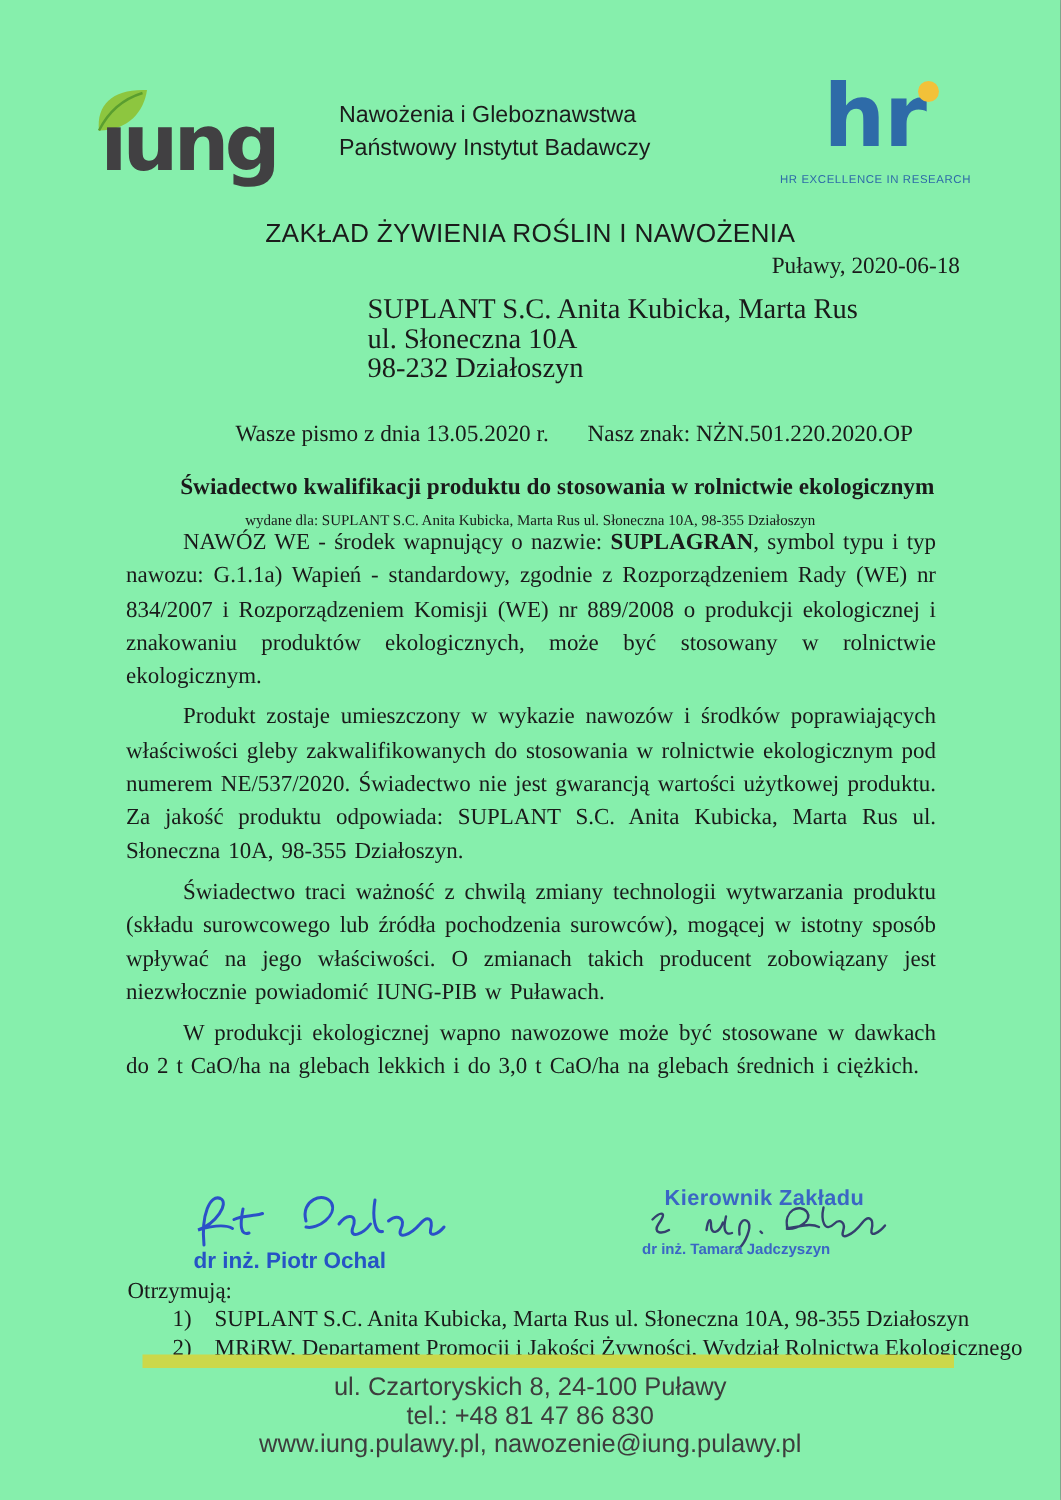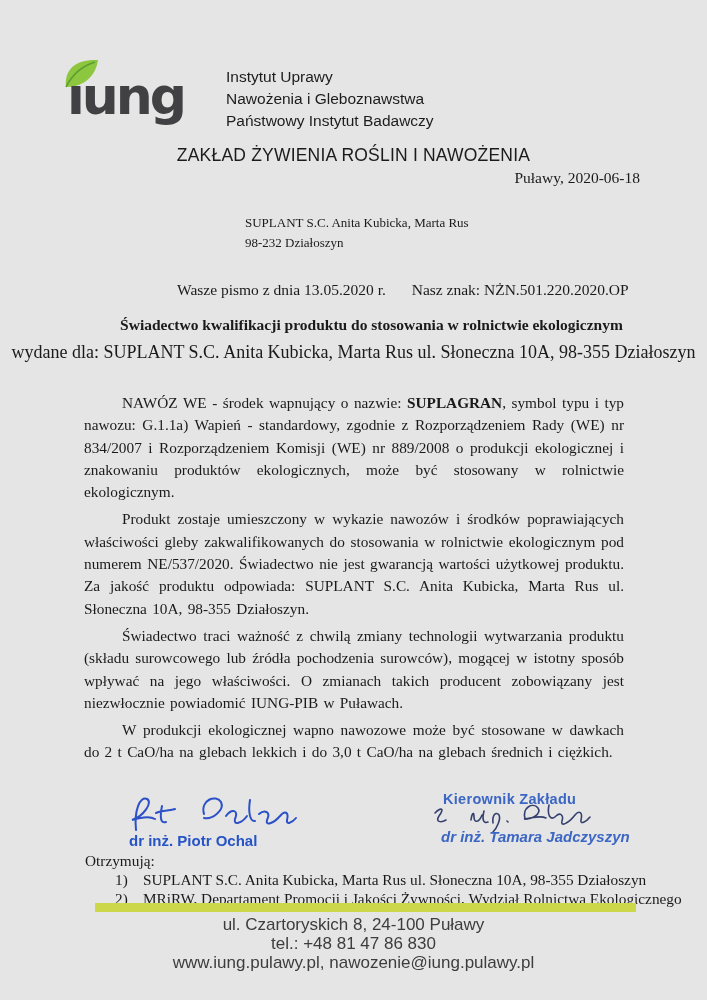--- a/index.html
+++ b/index.html
@@ -1,17 +1,17 @@
 <!DOCTYPE html>
 <html><head>
 <meta charset="utf-8">
 <style>
   html,body{margin:0;padding:0;background:#888;}
   .page{
-    position:relative;width:707px;height:1000px;background:#e5e5e5;
+    position:relative;width:707px;height:1000px;background:#86efac;
     font-family:"Liberation Serif",serif;color:#1a1a1a;overflow:hidden;
     box-shadow:0 0 6px rgba(0,0,0,.4);
   }
   
   .iung-wordmark{
     position:absolute;left:67px;top:70px;
     font-family:"DejaVu Sans",sans-serif;font-weight:bold;
     font-size:52px;line-height:52px;letter-spacing:-3px;color:#414042;
   }
   .leaf{position:absolute;left:62px;top:57px;}
@@ -27,48 +27,48 @@
   .hr-dot{position:absolute;width:14px;height:14px;border-radius:50%;background:#f2c139;left:63px;top:6px;}
   .hr-caption{
     font-family:"Liberation Sans",sans-serif;font-size:7.6px;letter-spacing:.4px;
     color:#2e6ba8;margin-top:9px;white-space:nowrap;
   }
   .department{
     position:absolute;left:0;right:0;top:145px;text-align:center;
     font-family:"Liberation Sans",sans-serif;font-size:17.5px;color:#1b1b1b;letter-spacing:.2px;
   }
   .place-date{position:absolute;left:0;right:67px;top:169px;text-align:right;font-size:15.5px;}
-  .recipient{position:absolute;left:245px;top:213px;font-size:13px;line-height:19.5px;}
-  .refline{position:absolute;left:177px;top:281px;font-size:15.5px;white-space:nowrap;}
+  .recipient{position:absolute;left:245px;top:197px;font-size:19px;line-height:19.5px;}
+  .refline{position:absolute;left:157px;top:281px;font-size:15.5px;white-space:nowrap;}
   .refline .our{margin-left:22px;}
   .cert-title{
     position:absolute;left:0;right:0;top:316px;text-align:center;
     font-weight:bold;font-size:15.5px;margin-left:36px;
   }
-  .issued-for{position:absolute;left:0;right:0;top:342px;text-align:center;font-size:18px;}
-  .body-text{position:absolute;left:84px;top:392px;width:540px;}
+  .issued-for{position:absolute;left:0;right:0;top:342px;text-align:center;font-size:10px;}
+  .body-text{position:absolute;left:84px;top:351px;width:540px;}
   .body-text p{
     margin:0 0 5px 0;font-size:15.3px;line-height:22.3px;
     text-align:justify;text-indent:38px;word-spacing:1.5px;
   }
   .bold{font-weight:bold;}
   
   .sig-left-scribble{position:absolute;left:122px;top:788px;}
   .sig-left-name{
     position:absolute;left:129px;top:832px;
     font-family:"Liberation Sans",sans-serif;font-weight:bold;font-size:15px;color:#2653c5;
   }
   .sig-right-title{
     position:absolute;left:443px;top:791px;
     font-family:"Liberation Sans",sans-serif;font-weight:bold;font-size:14.5px;color:#3b66c4;letter-spacing:.3px;
   }
   .sig-right-scribble{position:absolute;left:425px;top:799px;}
   .sig-right-name{
     position:absolute;left:428px;top:828px;
-    font-family:"Liberation Sans",sans-serif;font-style:italic;font-weight:bold;font-size:15px;color:#3b66c4;margin-left:13px;
+    font-family:"Liberation Sans",sans-serif;font-weight:bold;font-size:10px;color:#3b66c4;
   }
   
   .distribution{position:absolute;left:85px;top:852px;font-size:15.3px;line-height:18.5px;}
   .dist-item{display:flex;margin-top:.5px;}
   .dist-num{width:28px;margin-left:30px;}
   .highlight-bar{position:absolute;left:95px;top:903px;width:541px;height:9px;background:#ccd84a;}
   .footer{
     position:absolute;left:0;right:0;top:915px;text-align:center;
     font-family:"Liberation Sans",sans-serif;font-size:17px;line-height:19px;color:#3d3d3d;
   }
@@ -80,31 +80,35 @@
 
   <span class="leaf">
     <svg width="40" height="34" viewBox="0 0 40 34">
       <path d="M4,30 C2,12 14,2 36,3 C34,17 24,30 4,30 Z" fill="#8dc63f"></path>
       <path d="M4,30 C10,18 20,9 33,5" fill="none" stroke="#5a9e2f" stroke-width="1.6"></path>
     </svg>
   </span>
   <span class="iung-wordmark">ıung</span>
 
   <div class="institute">
-    <div>Instytut Uprawy</div>
     <div>Nawożenia i Gleboznawstwa</div>
     <div>Państwowy Instytut Badawczy</div>
   </div>
 
+  <div class="hrlogo">
+    <span class="hr-letters"><span>hr</span><span class="hr-dot"></span></span>
+    <div class="hr-caption">HR EXCELLENCE IN RESEARCH</div>
+  </div>
 
   <div class="department">ZAKŁAD ŻYWIENIA ROŚLIN I NAWOŻENIA</div>
   <div class="place-date">Puławy, 2020-06-18</div>
 
   <div class="recipient">
     <div>SUPLANT S.C. Anita Kubicka, Marta Rus</div>
+    <div>ul. Słoneczna 10A</div>
     <div>98-232 Działoszyn</div>
   </div>
 
   <div class="refline">
     <span>Wasze pismo z dnia 13.05.2020 r.</span>
     <span class="our">Nasz znak: NŻN.501.220.2020.OP</span>
   </div>
 
   <div class="cert-title">Świadectwo kwalifikacji produktu do stosowania w rolnictwie ekologicznym</div>
   <div class="issued-for">wydane dla: SUPLANT S.C. Anita Kubicka, Marta Rus ul. Słoneczna 10A, 98-355 Działoszyn</div>

